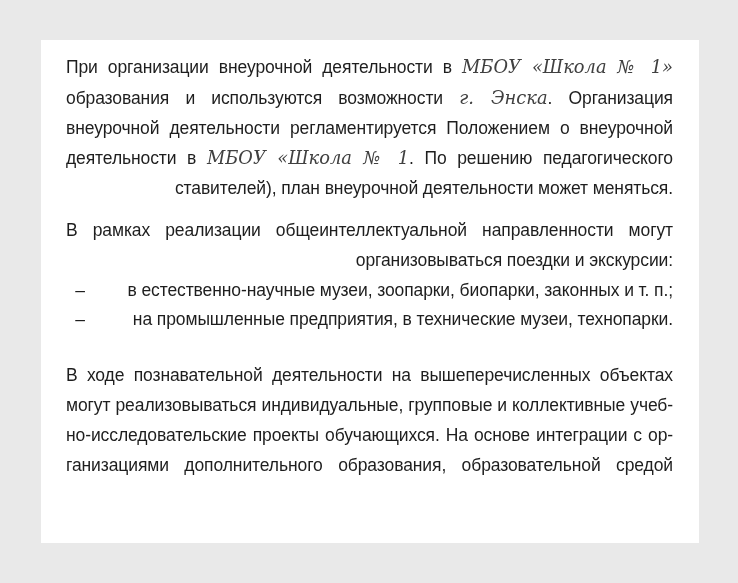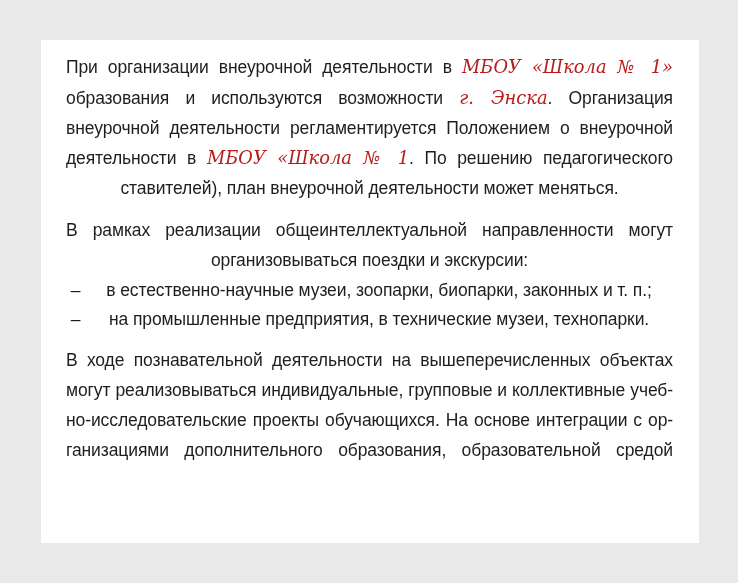--- a/index.html
+++ b/index.html
@@ -22,43 +22,43 @@
     box-sizing: border-box;
     background: #ffffff;
     padding: 12px 26px 8px 25px;
     color: #1e1e1e;
     font-size: 17.5px;
     line-height: 29.8px;
     letter-spacing: -0.1px;
   }
   .para { margin: 0; }
   .para + .para.gap-sm { margin-top: 12px; }
-  .para + .para.gap-md { margin-top: 11px; }
+  .para + .para.gap-md { margin-top: 26px; }
   .line {
-    text-align: center;
+    text-align: right;
     min-height: 29.8px;
   }
   .line.just {
     text-align: justify;
     text-align-last: justify;
   }
   .line.list {
     display: flex;
   }
   .line.list .dash {
     flex: 0 0 19px;
     width: 19px;
   }
   .line.list .li-text {
     flex: 1 1 auto;
   }
   .accent {
     font-family: "DejaVu Serif", "Liberation Serif", serif;
     font-style: italic;
-    color: #b91c1c;
+    color: #404040;
     letter-spacing: 0;
     font-size: 1.02em;
   }
 </style>
 </head>
 <body>
 
 <div>
   <div class="card">
 

